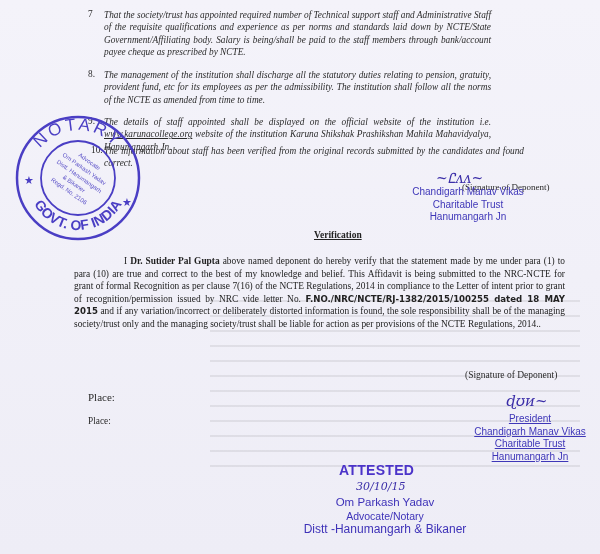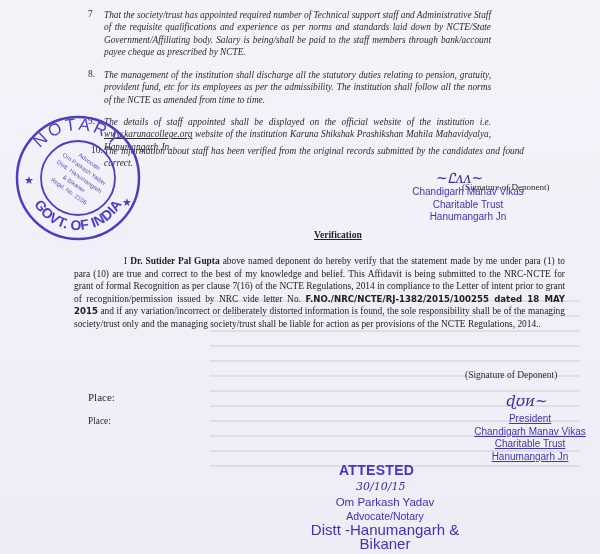--- a/index.html
+++ b/index.html
@@ -67,21 +67,21 @@
   .attest-date {
     position: absolute; left: 356px; top: 480px; font-family: "DejaVu Serif", serif;
     font-style: italic; font-size: 11px; color: #3b2ea8;
   }
   .notary-block {
     position: absolute; left: 300px; top: 496px; width: 170px; text-align: center;
     font-family: "Liberation Sans", sans-serif; color: #3e32b8; line-height: 13.5px;
   }
   .notary-block .name { font-size: 11.5px; }
   .notary-block .title { font-size: 10.5px; }
-  .notary-block .dist { font-size: 15px; }
+  .notary-block .dist { font-size: 12px; }
 
   
   .seal { position: absolute; left: 14px; top: 114px; width: 128px; height: 128px; }
 </style>
 </head>
 <body>
 
 <div class="page">
   <div class="ghost"></div>
 

